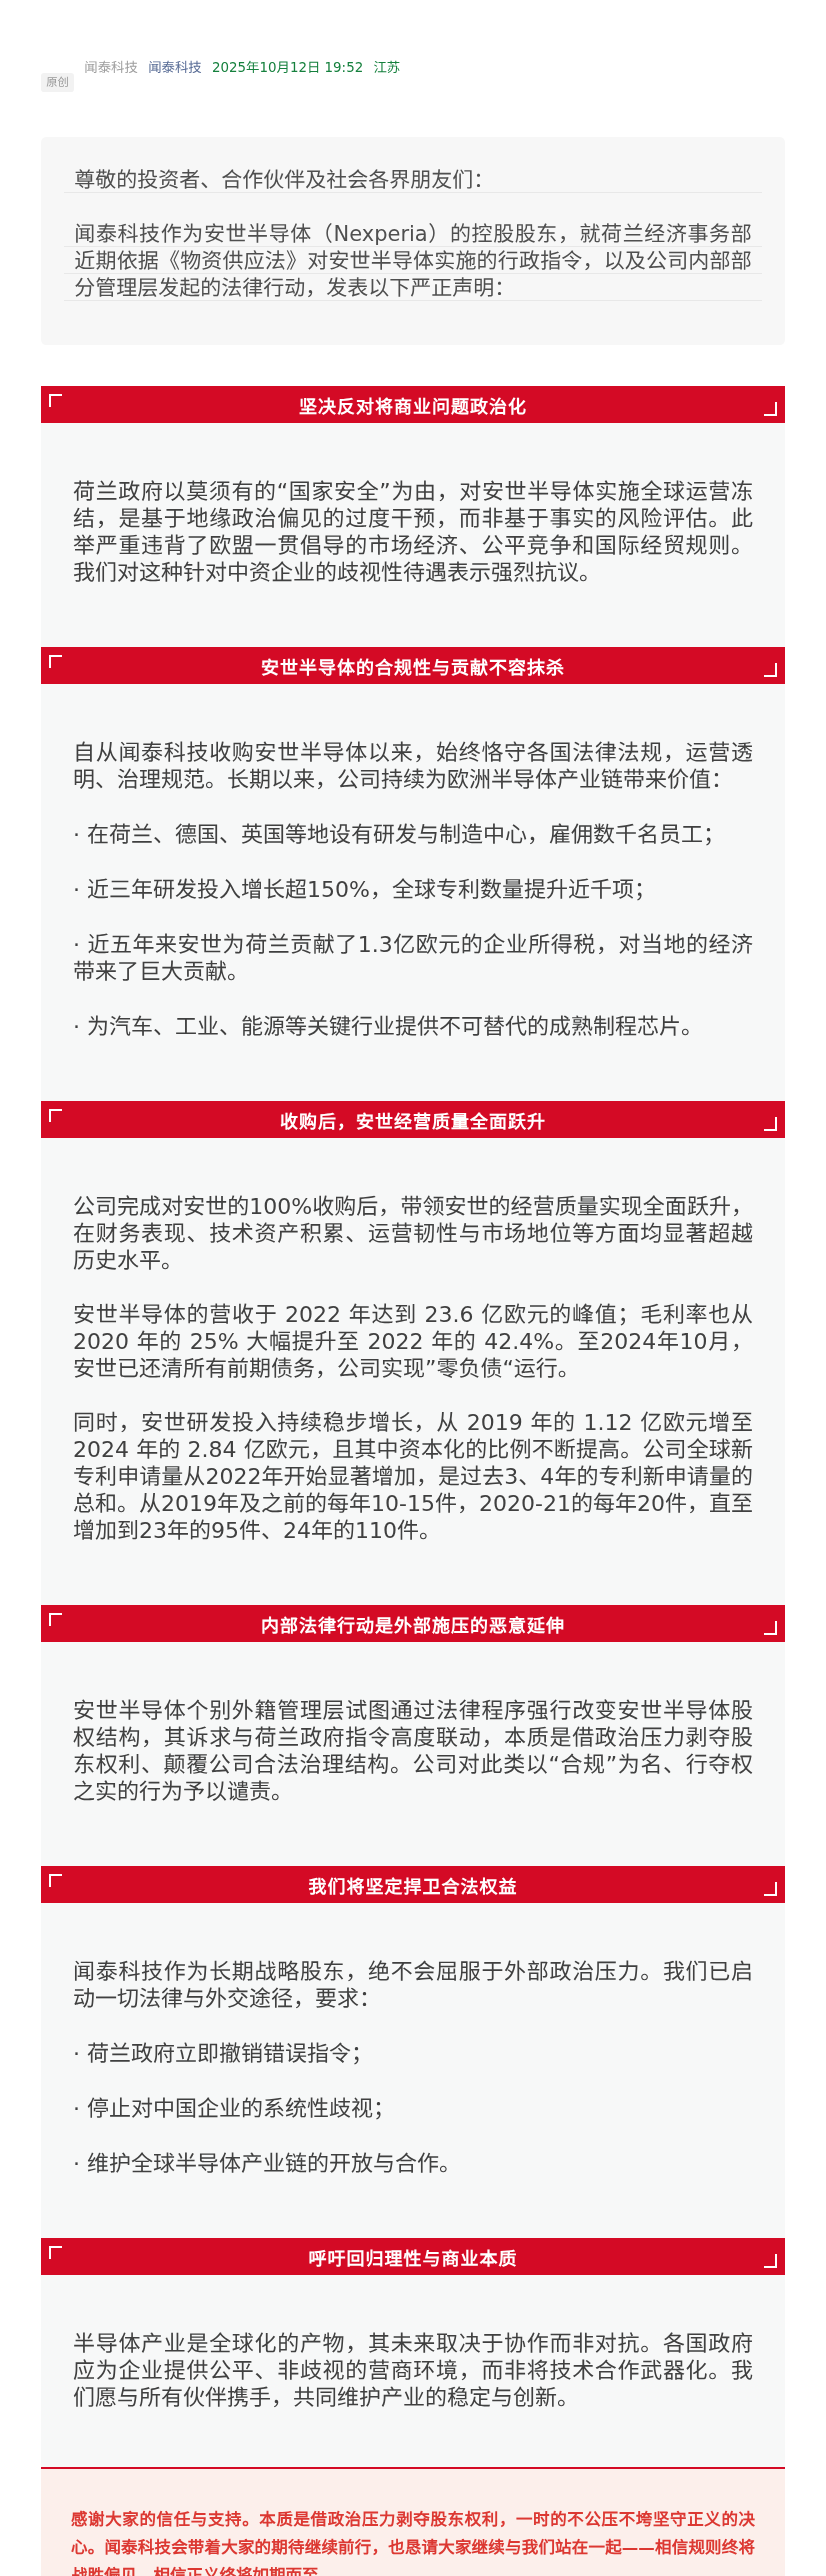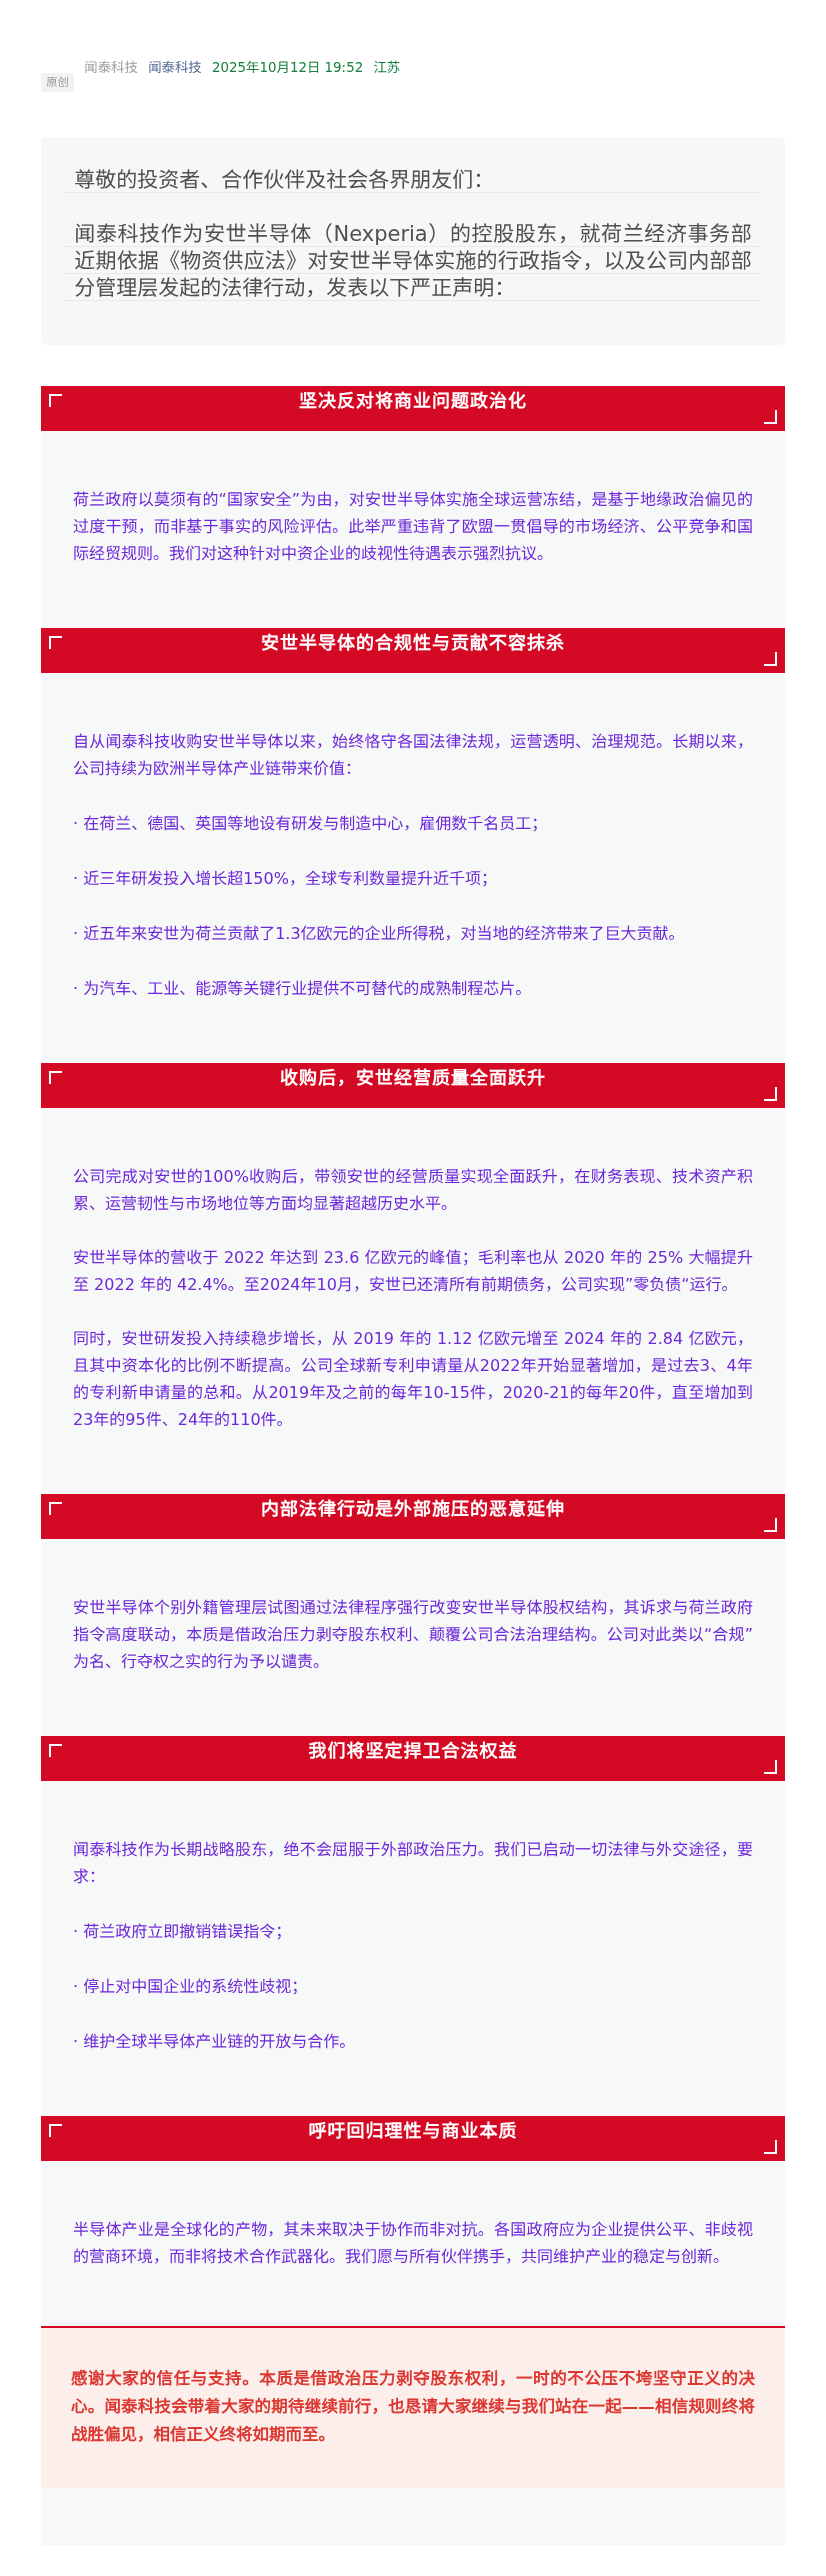--- a/index.html
+++ b/index.html
@@ -79,25 +79,25 @@
   .panel{
     margin:41px 41px 0;
     width:744px;
     background:var(--panel);
     padding-bottom:57px;
   }
 
   
   .banner{
     position:relative;
-    height:45px;
+    height:37px;
     margin-top:61px;
     background:var(--accent);
     display:flex;
-    align-items:flex-start;
+    align-items:center;
     justify-content:center;
   }
   .banner:first-child{margin-top:0;}
   .banner h2{
     margin:0;
     color:#ffffff;
     font-size:18px;
     font-weight:700;
     letter-spacing:1px;
   }
@@ -111,23 +111,23 @@
     position:absolute;bottom:7.7px;right:7.7px;
     width:13.4px;height:13.4px;
     border-bottom:2.6px solid #ffffff;
     border-right:2.6px solid #ffffff;
   }
 
   
   .section-body{padding:0 32px;}
   .section-body p{
     margin:27px 0 0;
-    font-size:16px;
+    font-size:22px;
     line-height:27px;
-    color:#6d28d9;
+    color:#404040;
     text-align:justify;
   }
   .section-body p.first{margin-top:55px;}
   .section-body p.bullet{margin-top:28px;}
 
   
   .closing{
     margin-top:56px;
     border-top:2.6px solid var(--accent);
     background:var(--highlight-bg);

